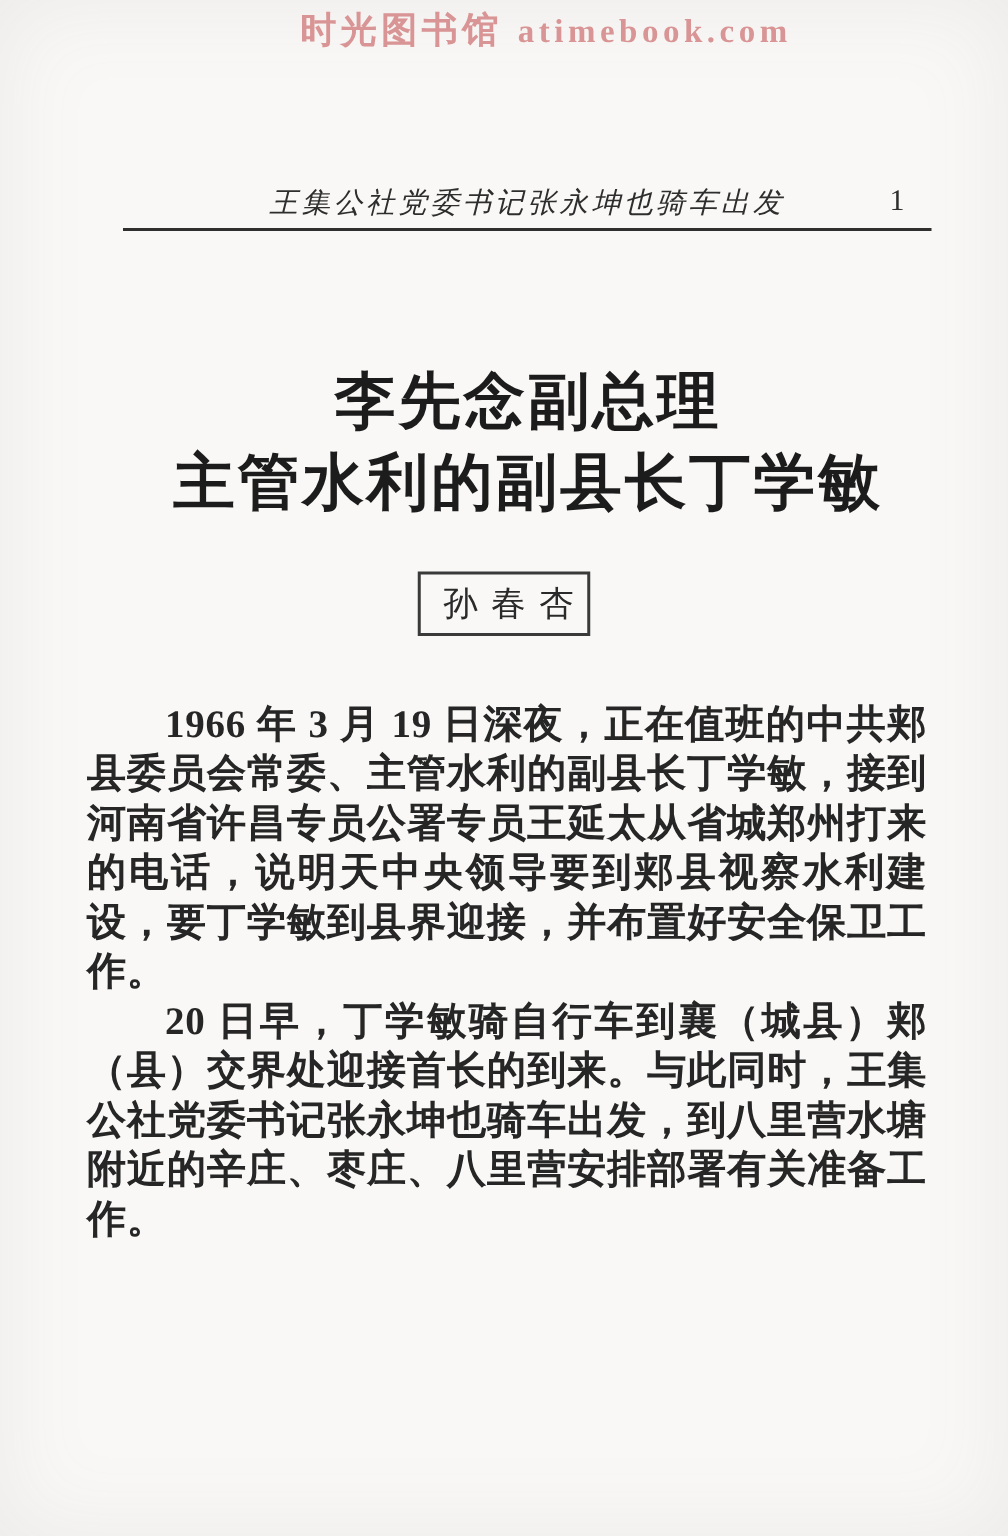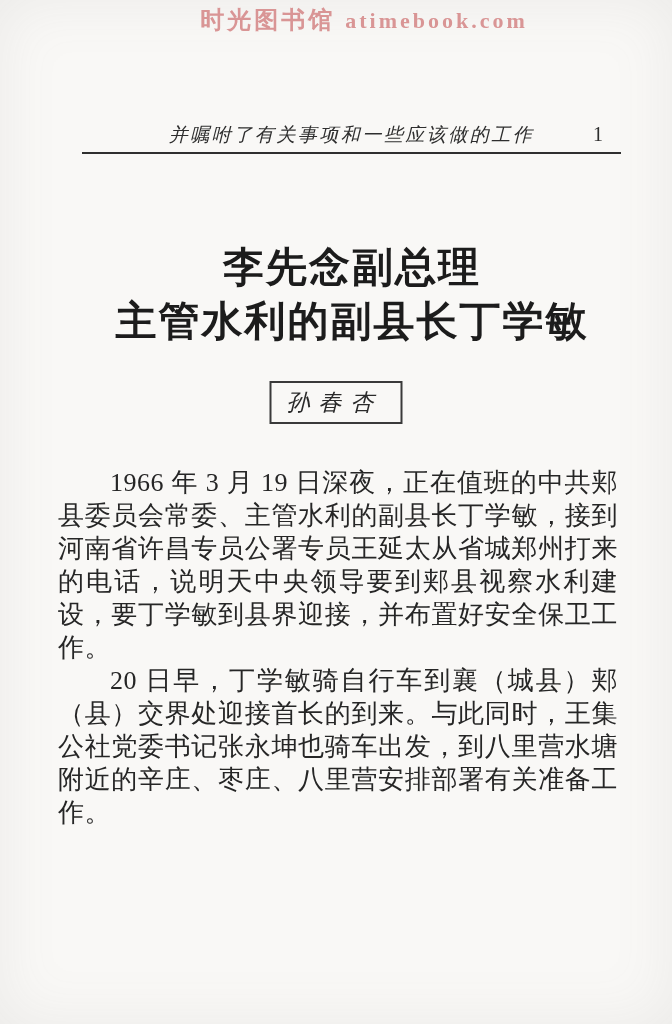--- a/index.html
+++ b/index.html
@@ -88,55 +88,55 @@
     letter-spacing: 2px;
   }
   .doc-title .title-line { display: block; }
   
   .author-box {
     position: absolute;
     top: 381px;
     left: 50%;
     transform: translateX(-50%);
     border: 2px solid #3a3a3a;
-    padding: 4px 18px 4px 15px;
+    padding: 4px 0 4px 15px;
     font-size: 23px;
     letter-spacing: 9px;
-    font-style: italic;
     color: #2a2a2a;
     background: transparent;
   }
   
   .body-text {
     position: absolute;
     top: 466px;
     left: 58px;
     width: 560px;
     font-size: 26px;
     line-height: 33px;
     text-align: justify;
     letter-spacing: 0.5px;
     color: #262626;
   }
   .body-text p {
     margin: 0;
     text-indent: 2em;
+    font-weight: bold;
   }
 </style>
 </head>
 <body>
 
 <div class="canvas">
 
   <div class="watermark">
     <span class="wm-cjk">时光图书馆</span><span class="wm-url">atimebook.com</span>
   </div>
 
   <div class="running-header">
-    <span class="running-title">并嘱咐了有关事项和一些应该做的工作</span>
+    <span class="running-title">王集公社党委书记张永坤也骑车出发</span>
     <span class="page-number">1</span>
   </div>
 
   <div class="header-rule"></div>
 
   <h1 class="doc-title">
     <span class="title-line">李先念副总理</span>
     <span class="title-line">主管水利的副县长丁学敏</span>
   </h1>
 

